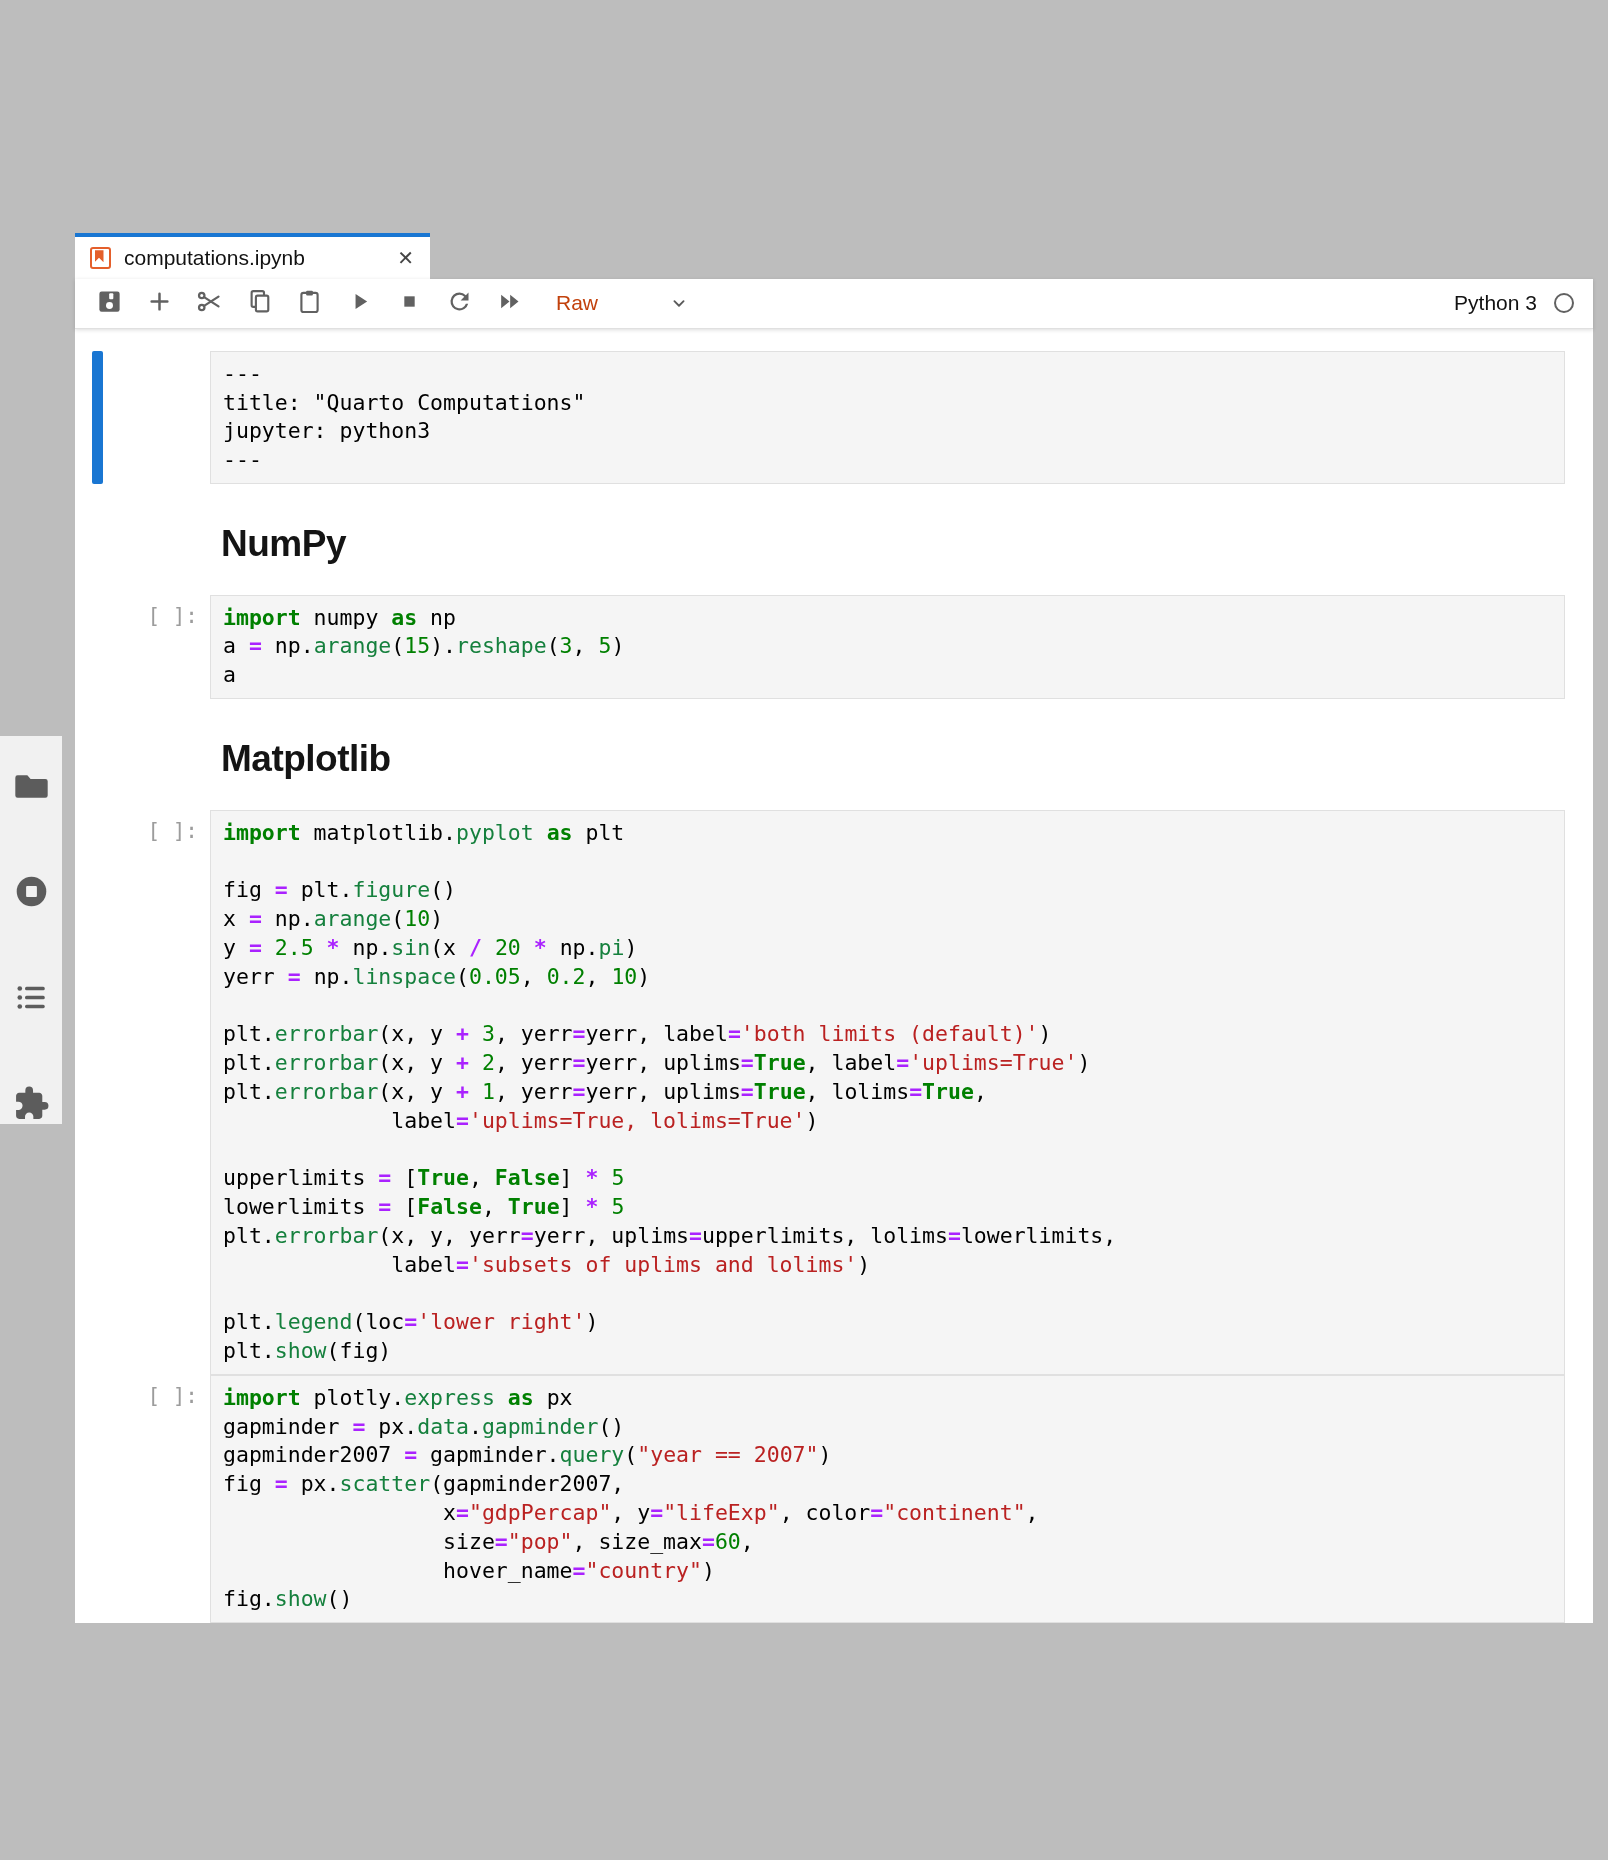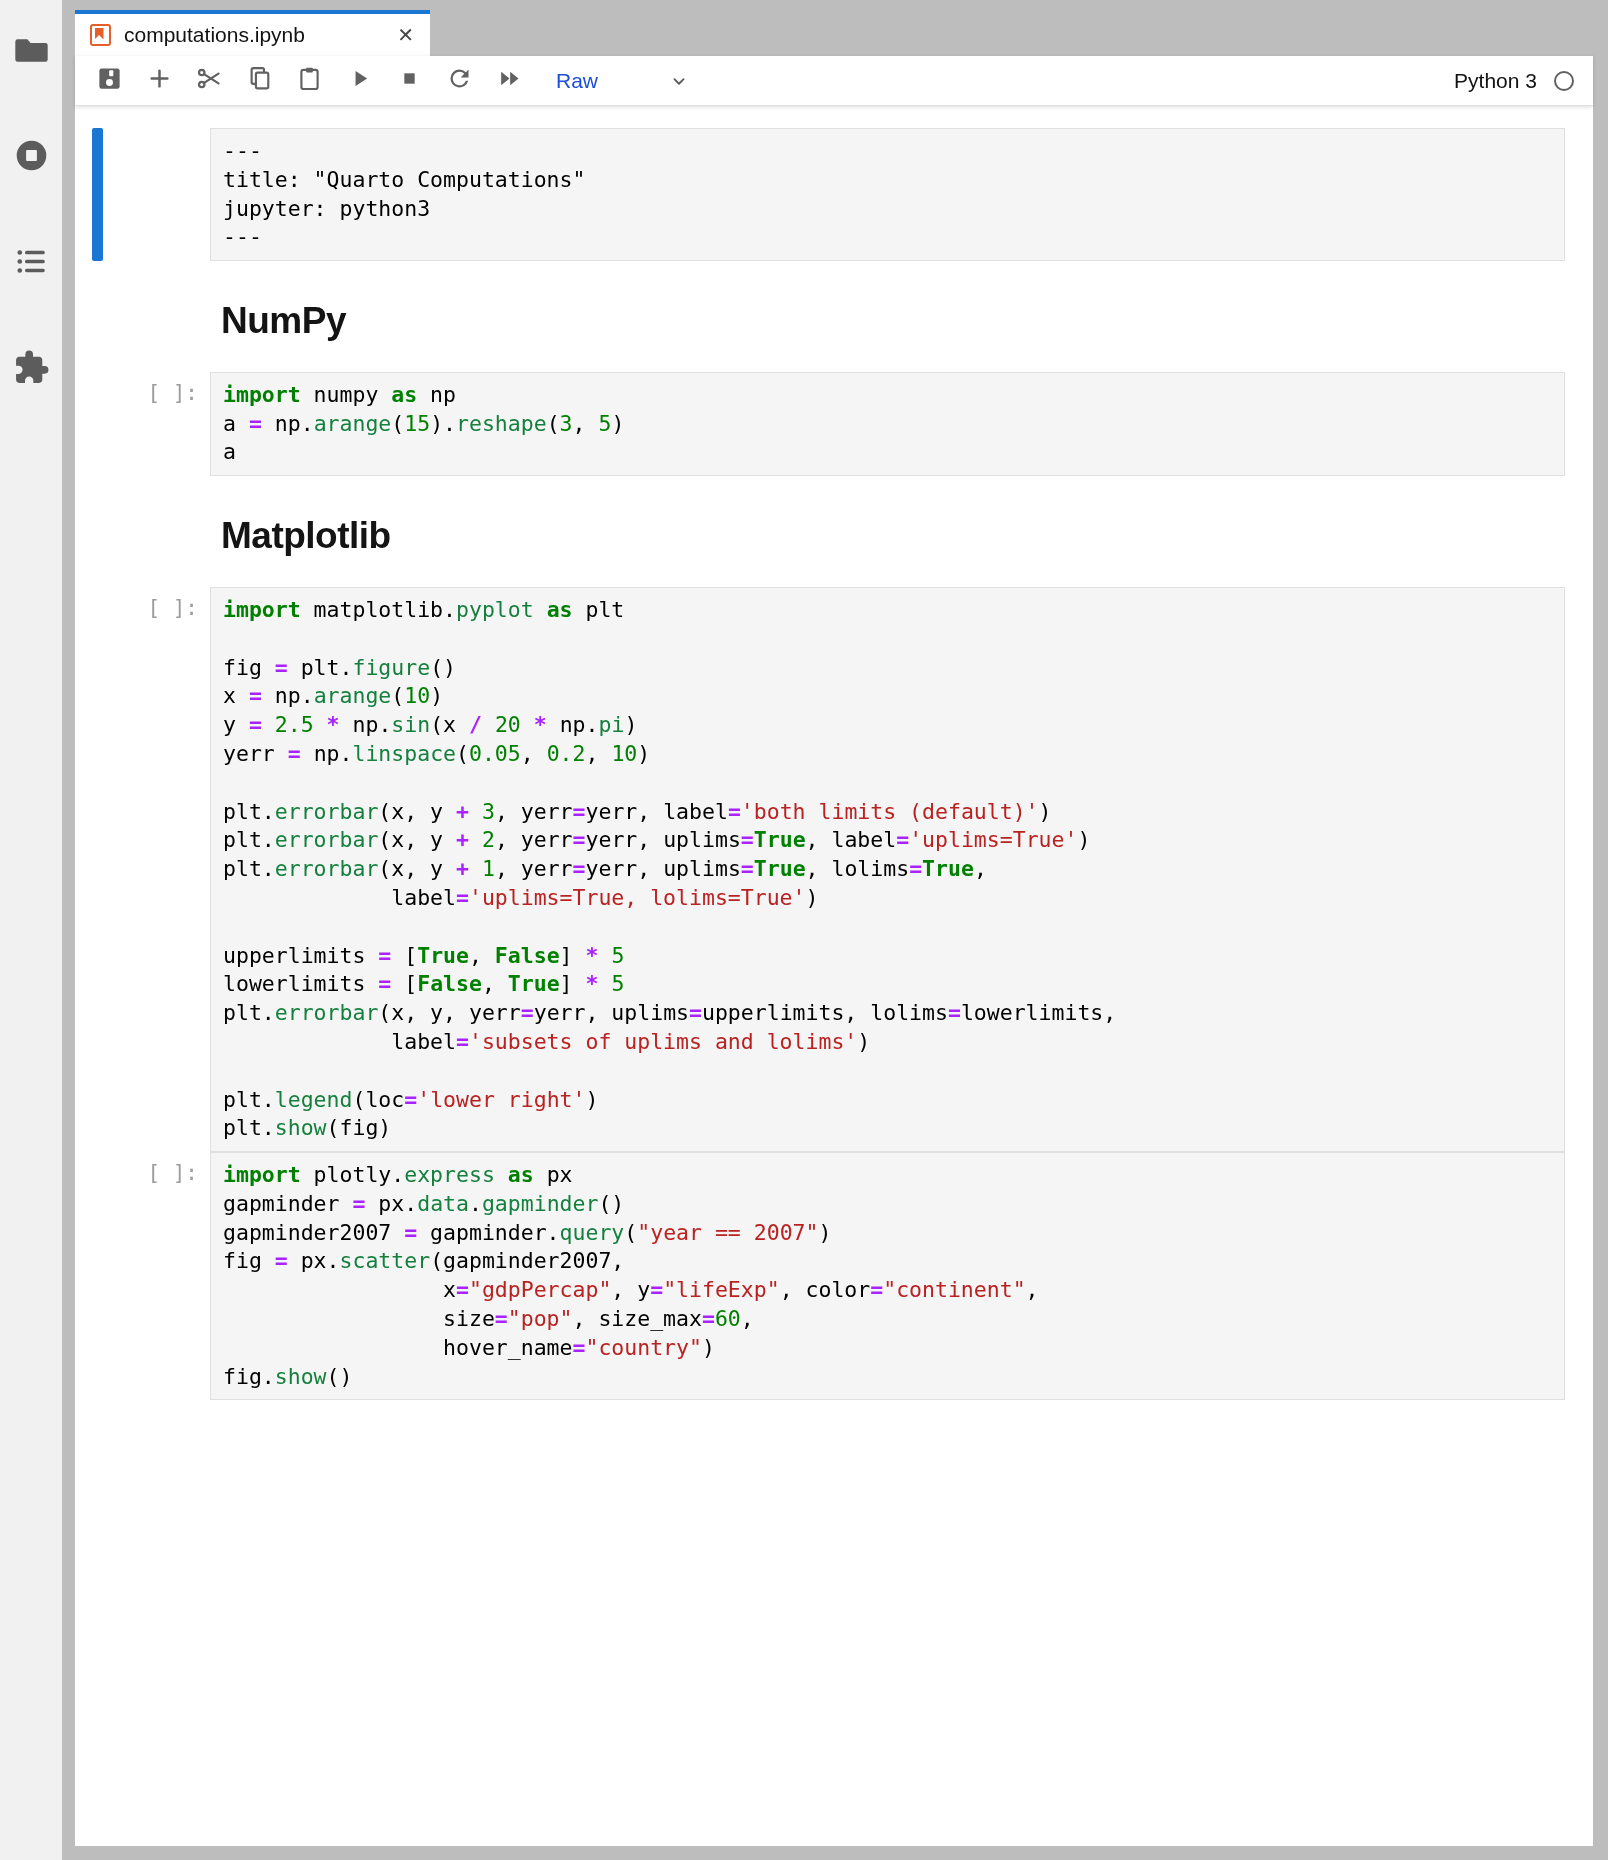--- a/index.html
+++ b/index.html
@@ -2,21 +2,21 @@
 <html><head>
 <meta charset="utf-8">
 <style>
   * { box-sizing: border-box; }
   html,body { margin:0; padding:0; }
   body {
     width:1608px; height:1860px; overflow:hidden;
     background:#bdbdbd;
     font-family:"Liberation Sans", sans-serif;
   }
-  .app { display:flex; width:1608px; height:1860px; }
+  .app { display:flex; width:1608px; height:1860px;align-items:center; }
 
   
   .sidebar {
     width:62px; flex:none; background:#f1f1f1;
     display:flex; flex-direction:column; align-items:center;
     padding-top:33px; gap:69px;
   }
   .side-btn { width:37px; height:37px; display:flex; align-items:center; justify-content:center; }
 
   
@@ -46,21 +46,21 @@
   .toolbar {
     height:50px; flex:none; display:flex; align-items:center;
     padding:0 14px 0 21px;
     border-bottom:1px solid #e0e0e0;
     box-shadow:0 1px 4px rgba(0,0,0,.14);
     position:relative; z-index:2; background:#fff;
   }
   .tbtn { width:27px; height:27px; margin-right:23px; flex:none;
           display:flex; align-items:center; justify-content:center; }
   .celltype { display:flex; align-items:center; margin-left:10px; cursor:default; }
-  .celltype-label { font-size:21px; color:#1d4ed8; }
+  .celltype-label { font-size:21px; color:#c2410c; }
   .celltype .chev { margin-left:70px; width:22px; height:22px; }
   .tb-spacer { flex:1; }
   .kernel { display:flex; align-items:center; }
   .kernel-label { font-size:21px; color:#121212; margin-right:17px;margin-left:37px; }
   .kernel-circle { width:20px; height:20px; border:2.5px solid #616161; border-radius:50%; margin-right:5px; }
 
   
   .content { flex:1; overflow:hidden; padding-top:22px; }
 
   .md-heading {

